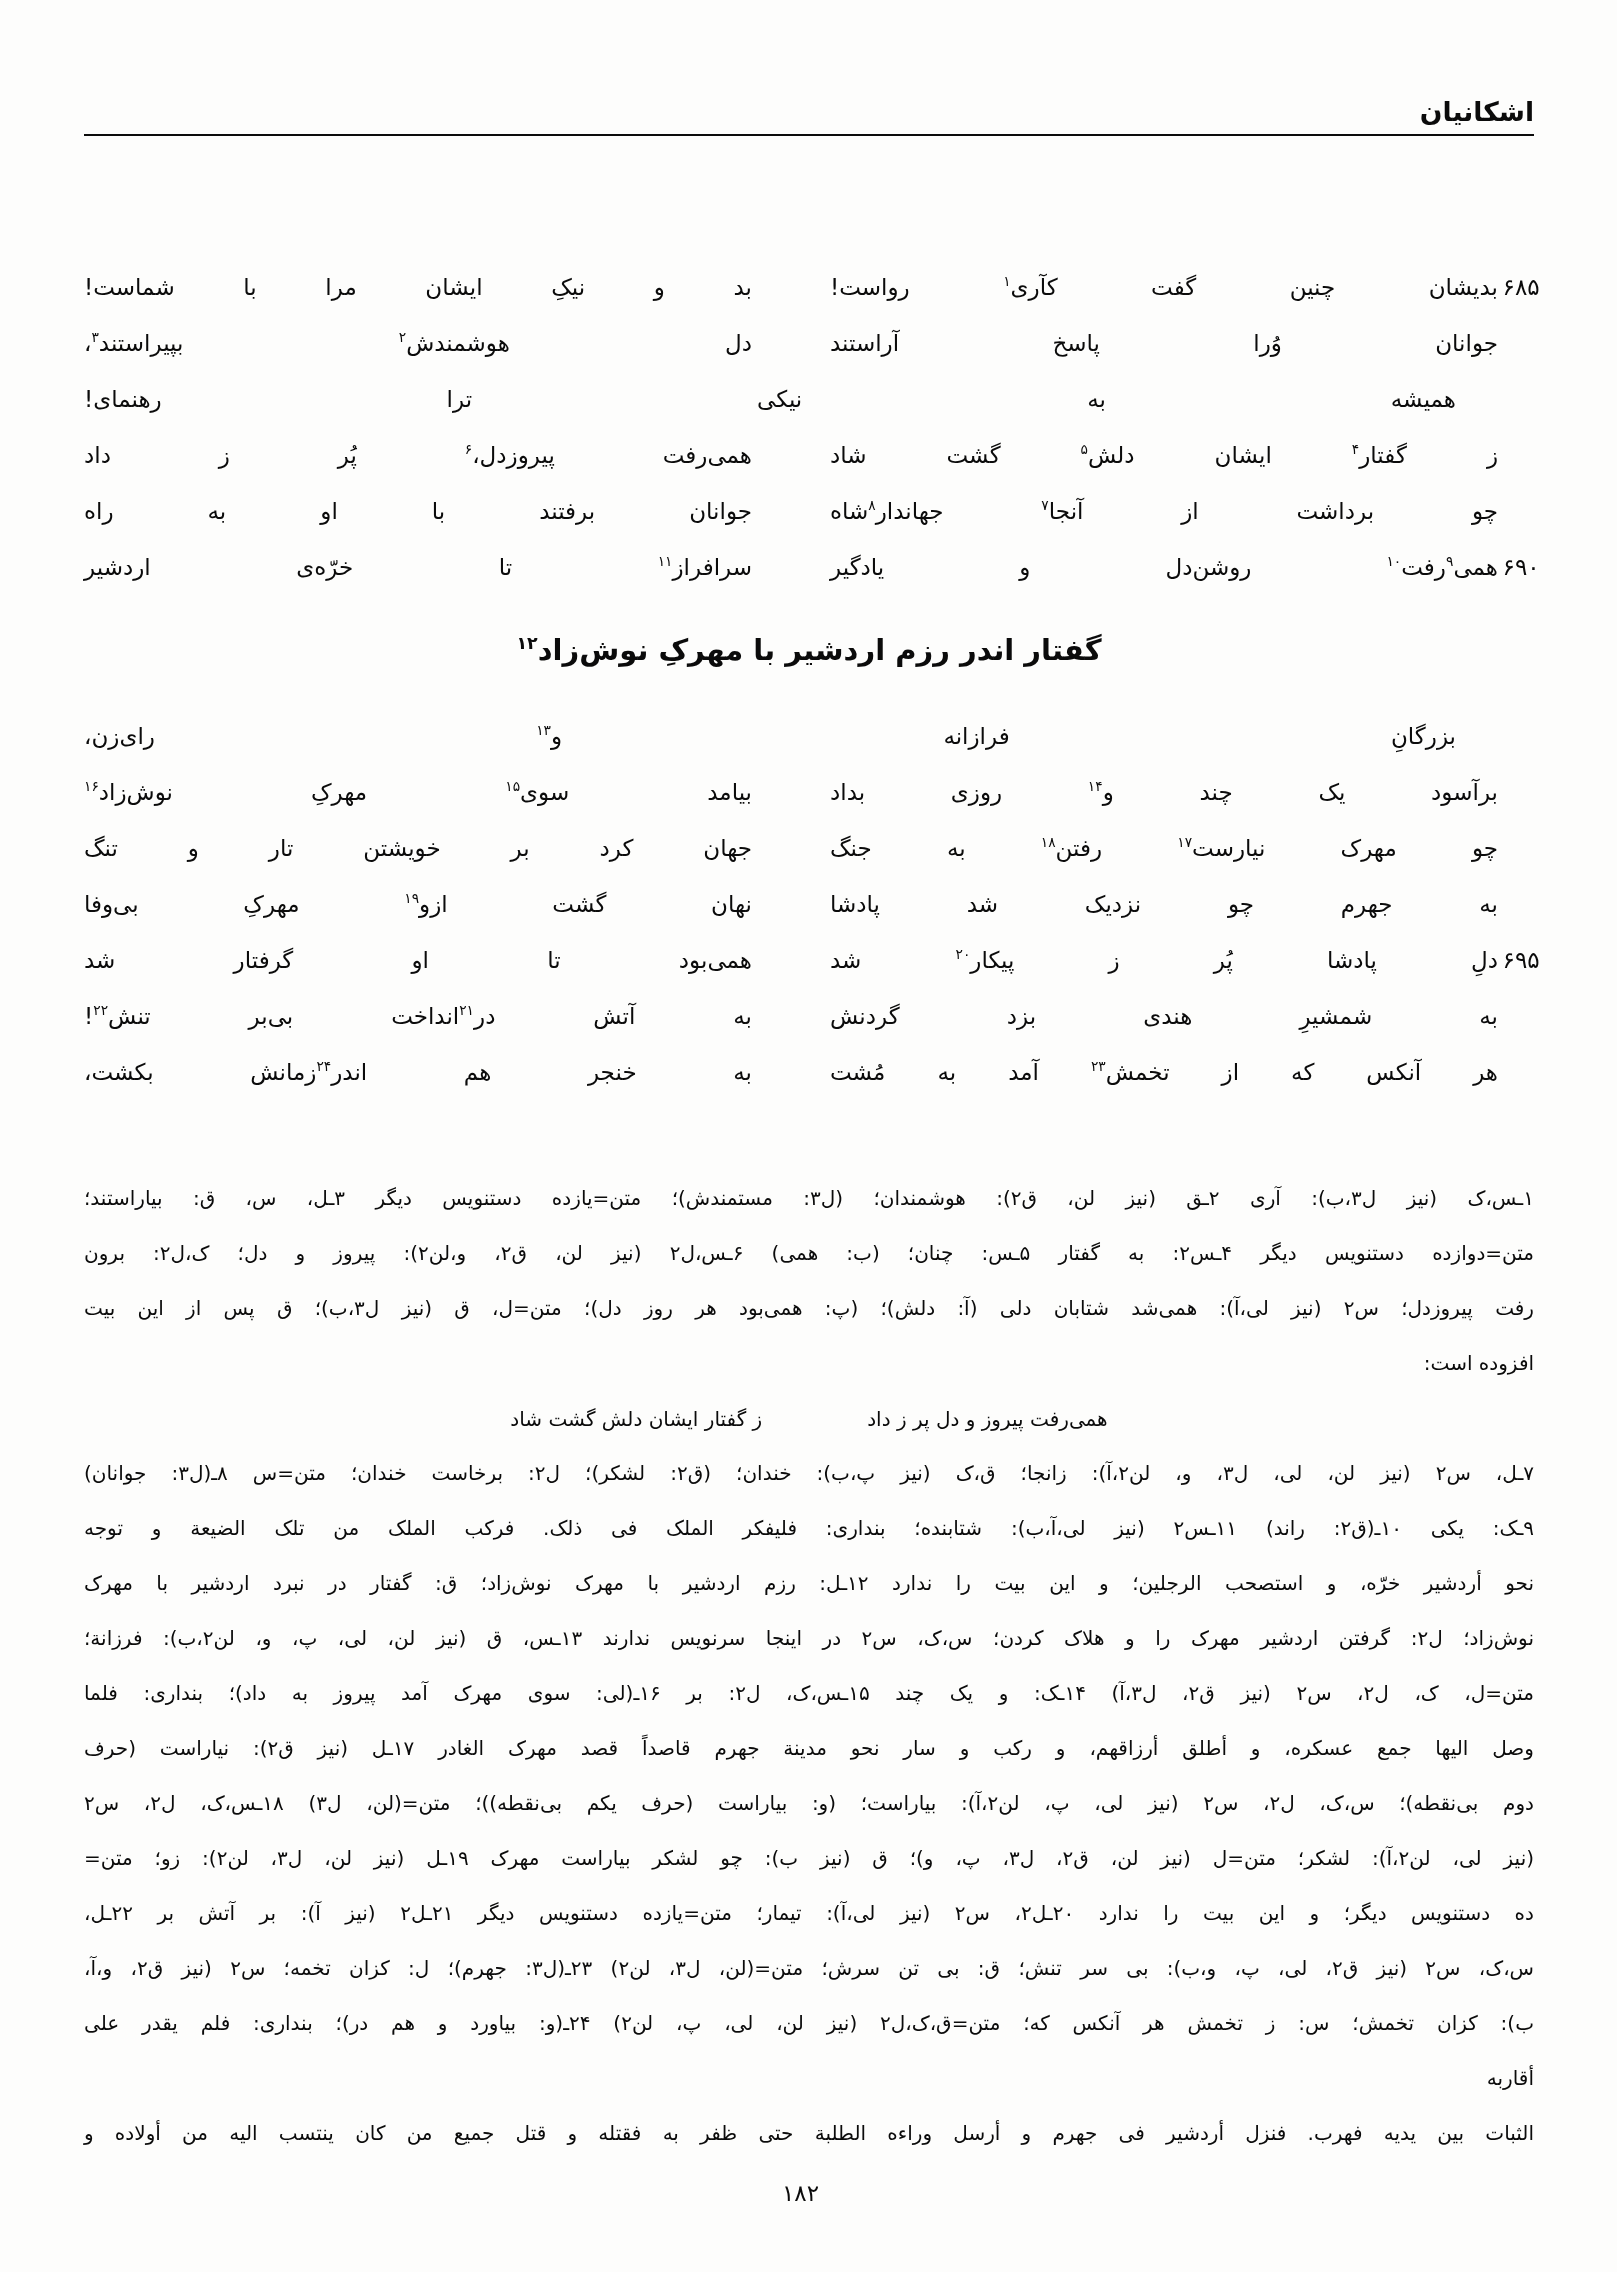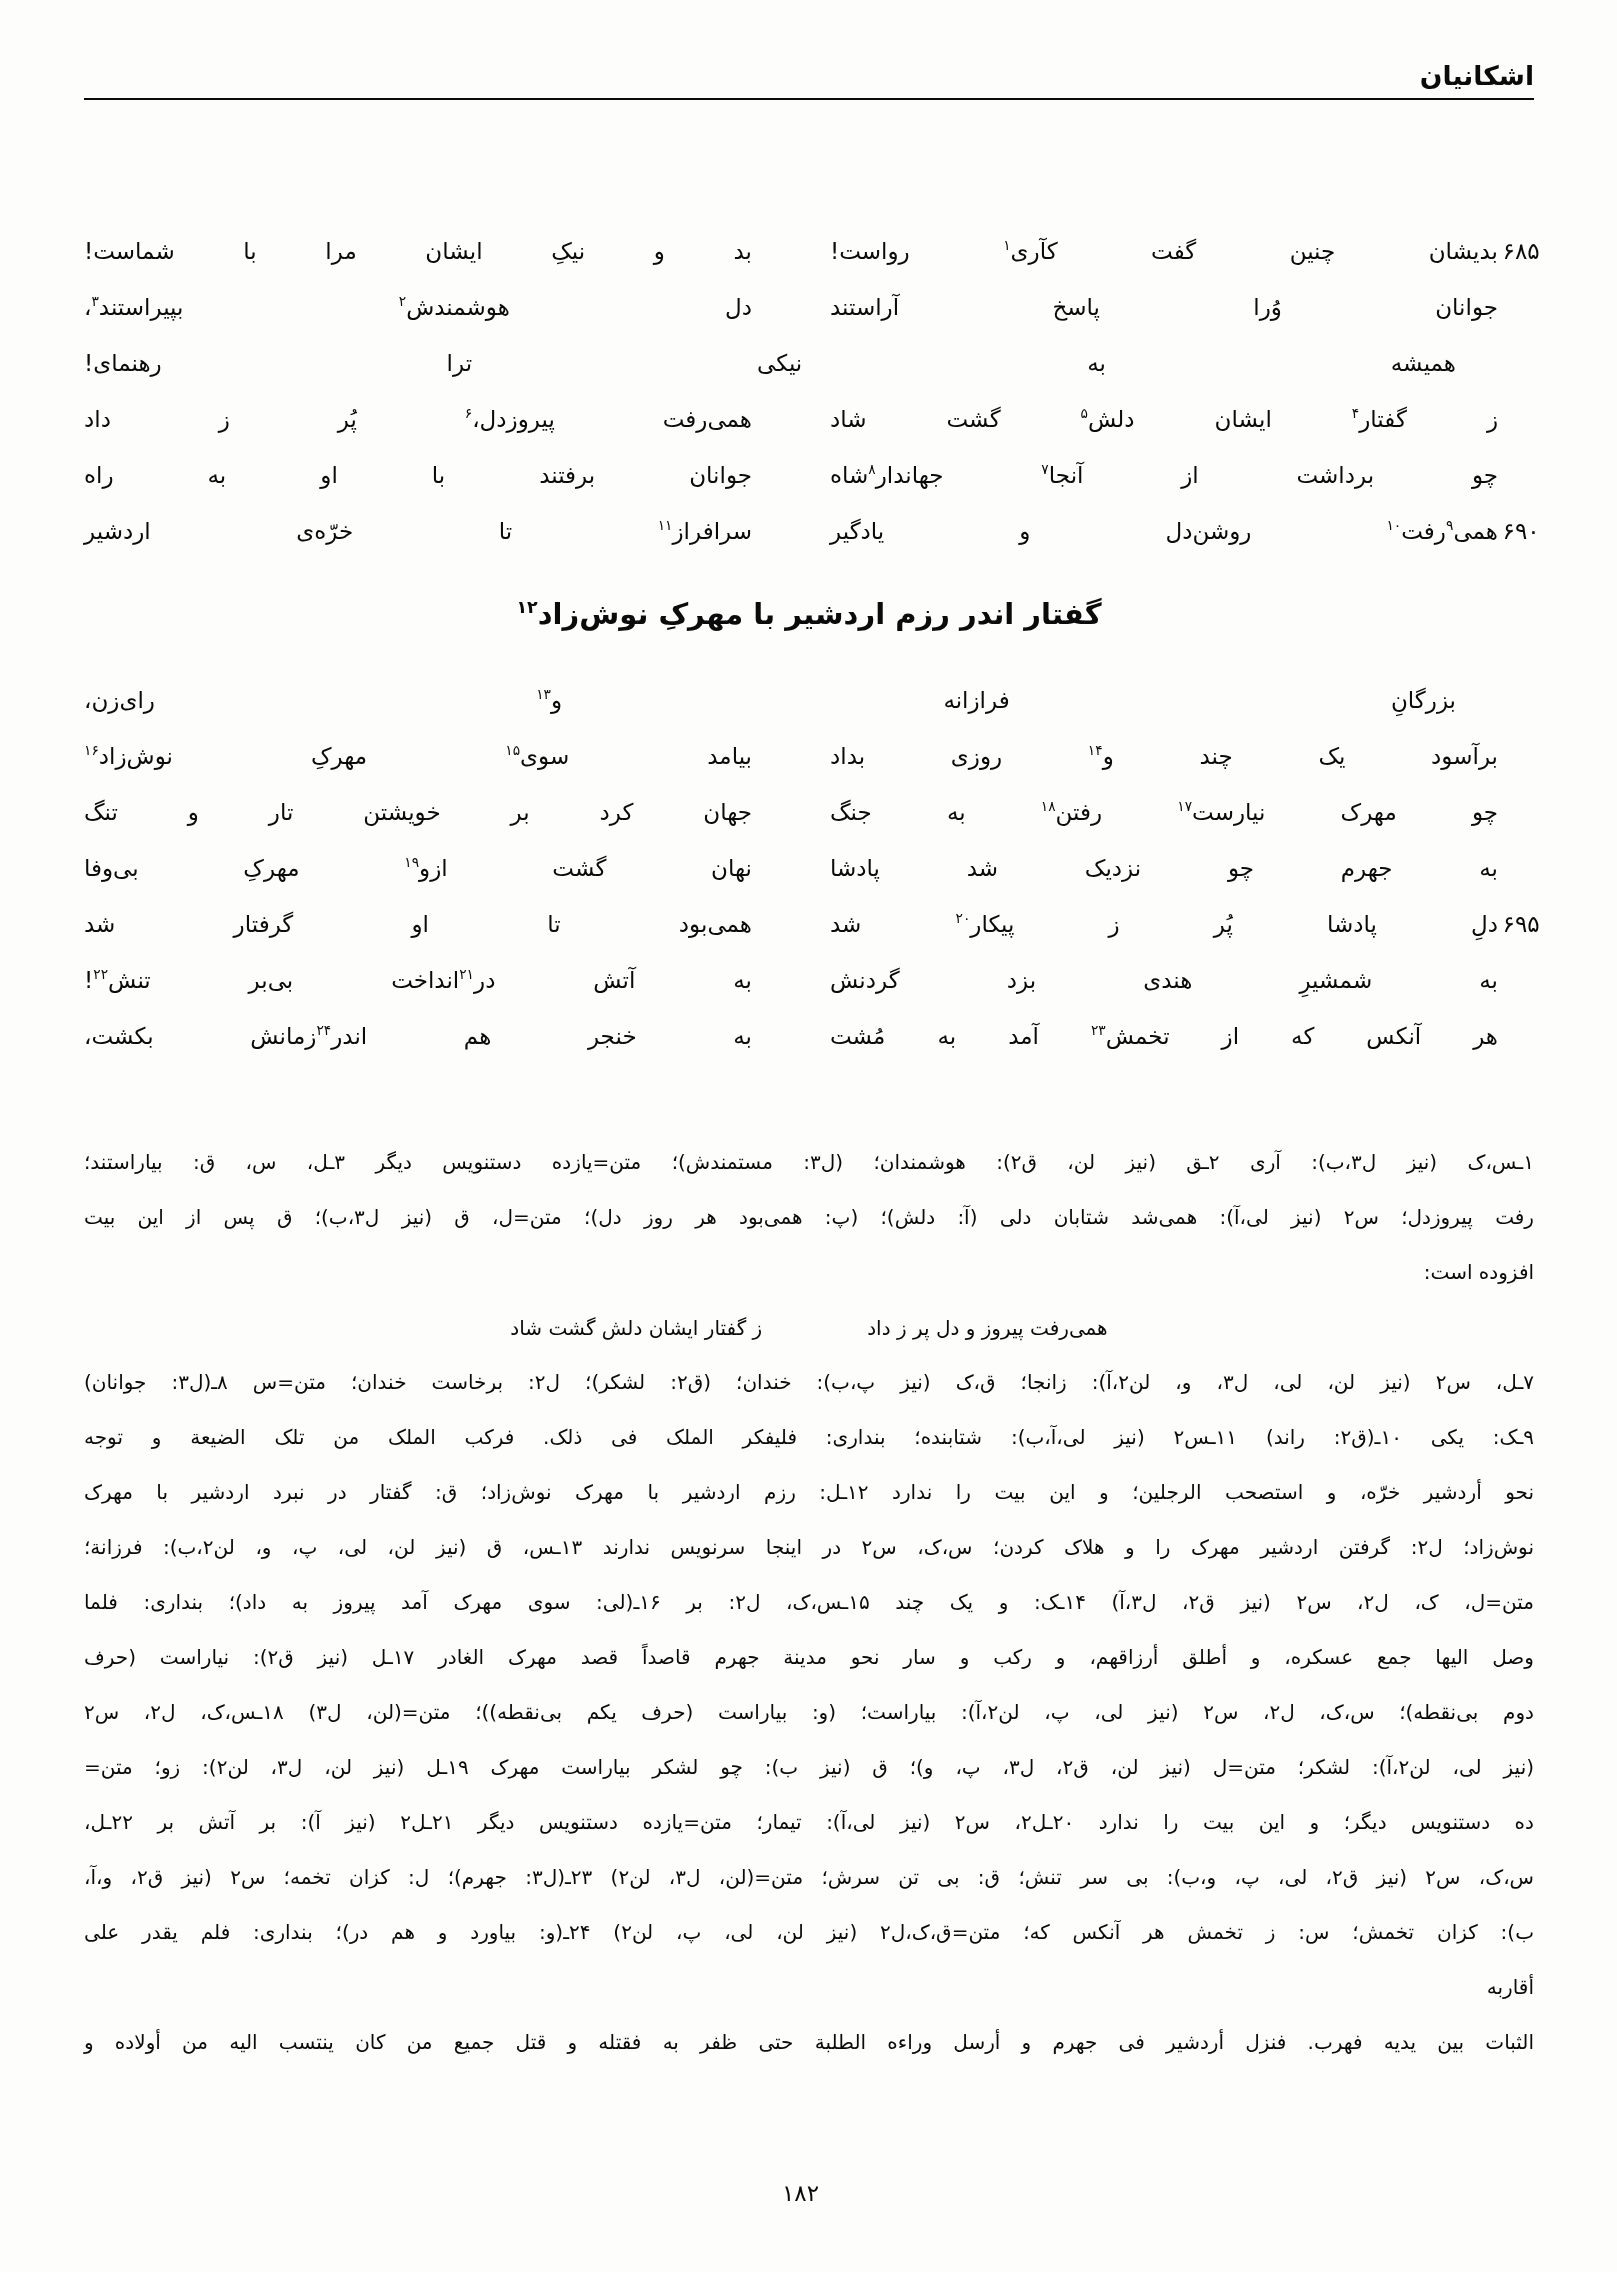--- a/index.html
+++ b/index.html
@@ -11,21 +11,21 @@
   }
   .page{
     position:relative;box-sizing:border-box;
     width:1618px;height:2273px;
     padding:0 84px;overflow:hidden;
   }
   
   .running-head{
     padding-top:60px;
     font-size:26.6px;font-weight:700;
-    text-align:right;letter-spacing:0;
+    text-align:right;letter-spacing:0;margin-top:36px;
   }
   .head-rule{
     margin-top:7px;height:0;
     border-bottom:2.8px solid #0b0b0b;
   }
   
   .poem{margin-top:0;}
   .poem-1{margin-top:123px;}
   .poem-2{margin-top:39px;}
   .verse-row{
@@ -164,20 +164,21 @@
         <div class="verse-num"></div>
         <div class="hemistich hemistich-first">هر آنکس که از تخمش<sup>۲۳</sup> آمد به مُشت</div>
         <div class="gutter"></div>
         <div class="hemistich hemistich-second">به خنجر هم اندر<sup>۲۴</sup>زمانش بکشت،</div>
       </div>
     </section>
 
   <section class="apparatus" id="apparatus">
     <div id="app-lines-a">
         <div class="app-line">۱ـس،ک (نیز ل۳،ب): آری ۲ـق (نیز لن، ق۲): هوشمندان؛ (ل۳: مستمندش)؛ متن=یازده دستنویس دیگر ۳ـل، س، ق: بیاراستند؛</div>
+        <div class="app-line">متن=دوازده دستنویس دیگر ۴ـس۲: به گفتار ۵ـس: چنان؛ (ب: همی) ۶ـس،ل۲ (نیز لن، ق۲، و،لن۲): پیروز و دل؛ ک،ل۲: برون</div>
         <div class="app-line">رفت پیروزدل؛ س۲ (نیز لی،آ): همی‌شد شتابان دلی (آ: دلش)؛ (پ: همی‌بود هر روز دل)؛ متن=ل، ق (نیز ل۳،ب)؛ ق پس از این بیت</div>
         <div class="app-line app-line-end">افزوده است:</div>
       </div>
     <div class="app-verse">
       <span class="vr">همی‌رفت پیروز و دل پر ز داد</span>
       <span class="app-verse-gap"></span>
       <span class="vr">ز گفتار ایشان دلش گشت شاد</span>
     </div>
     <div id="app-lines-b">
         <div class="app-line">۷ـل، س۲ (نیز لن، لی، ل۳، و، لن۲،آ): زانجا؛ ق،ک (نیز پ،ب): خندان؛ (ق۲: لشکر)؛ ل۲: برخاست خندان؛ متن=س ۸ـ(ل۳: جوانان)</div>

